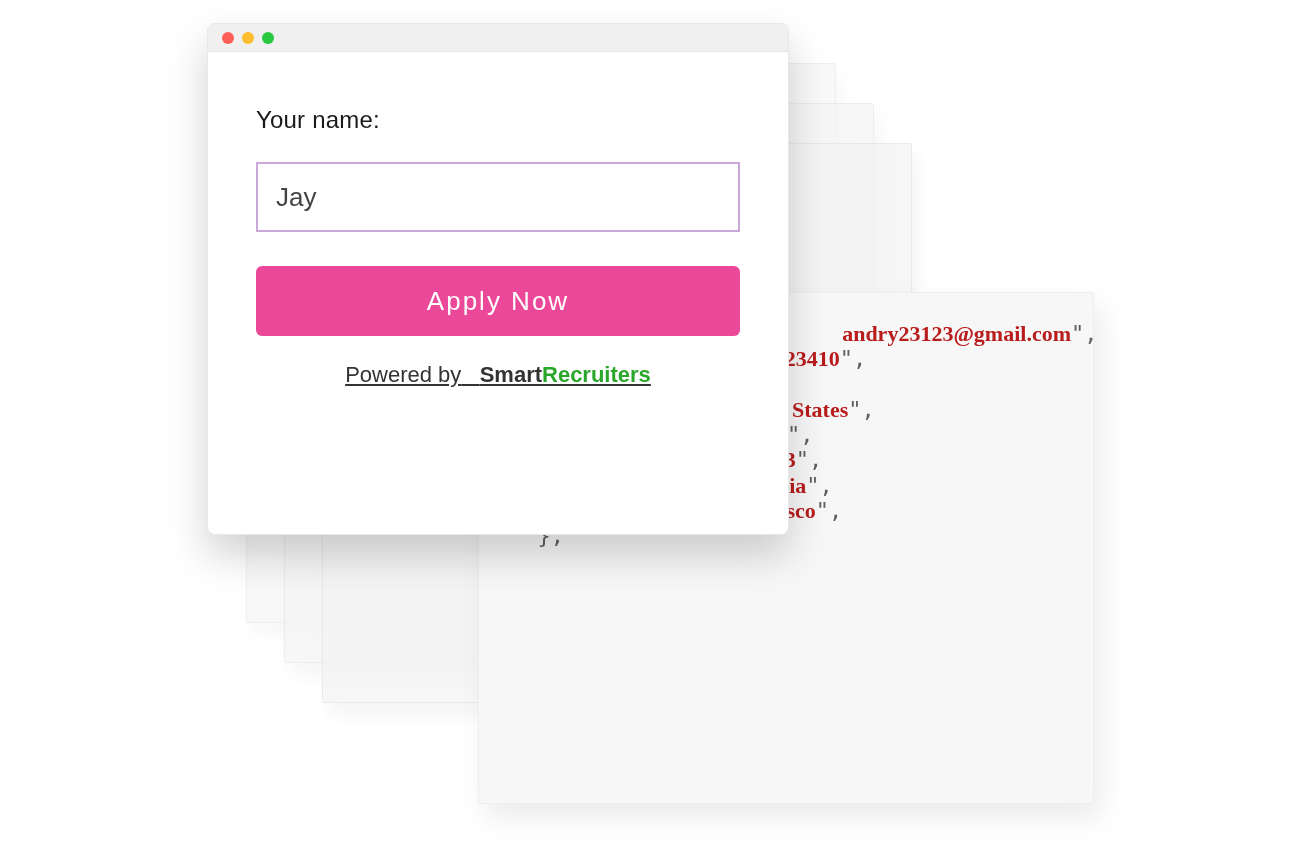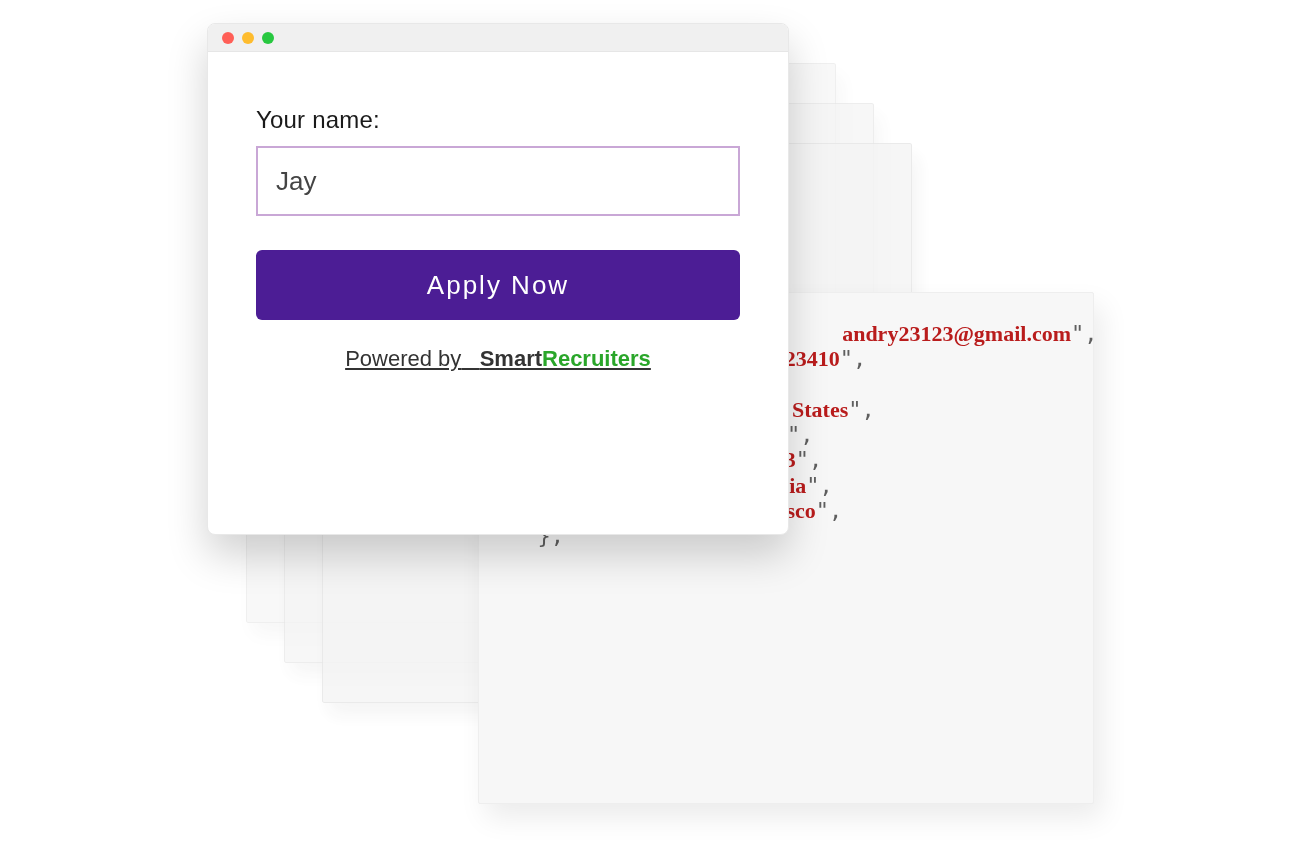--- a/index.html
+++ b/index.html
@@ -18,22 +18,22 @@
 
   .form-window { position: absolute; left: 207px; top: 23px; width: 582px; height: 512px; background: #ffffff; border: 1px solid #e8e8e8; border-radius: 8px; box-shadow: 0 20px 40px rgba(0,0,0,0.18); overflow: hidden; }
   .titlebar { height: 28px; background: #f0f0f0; border-bottom: 1px solid #e6e6e6; display:flex; align-items:center; padding-left: 14px; gap: 8px; }
   .tldot { width: 12px; height: 12px; border-radius: 50%; }
   .tldot.red { background: #ff5f57; }
   .tldot.yellow { background: #febc2e; }
   .tldot.green { background: #28c840; }
 
   .form-body { padding: 54px 48px 24px 48px; }
   .label { font-size: 24px; color: #1a1a1a; margin-bottom: 12px; letter-spacing: 0.2px; }
-  .field { width: 100%; height: 70px; border: 2px solid #c9a7d6; background: #ffffff; font-size: 26px; color: #444; padding: 0 18px; outline: none; margin-bottom: 34px; }
-  .apply-btn { display:block; width:100%; height:70px; background:#4c1d95; color:#ffffff; border:none; border-radius:6px; font-size:26px; letter-spacing:2px; cursor:pointer;text-align:center; }
+  .field { width: 100%; height: 70px; border: 2px solid #c9a7d6; background: #ffffff; font-size: 26px; color: #444; padding: 0 18px; outline: none; margin-bottom: 34px; margin-top: 16px; }
+  .apply-btn { display:block; width:100%; height:70px; background:#ec4899; color:#ffffff; border:none; border-radius:6px; font-size:26px; letter-spacing:2px; cursor:pointer;text-align:center; }
   .powered { margin-top: 26px; text-align:center; font-size: 22px; color:#333;text-decoration:underline; }
   .brand { font-weight:700; }
   .brand .g { color:#2aa62a; }
 
   .code-card pre .line { display:block; }
 </style>
 </head>
 <body>
 
 <div class="stage">

